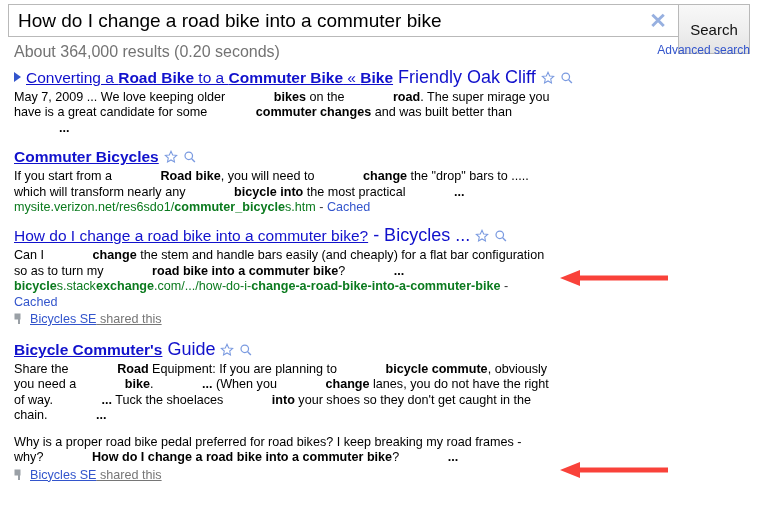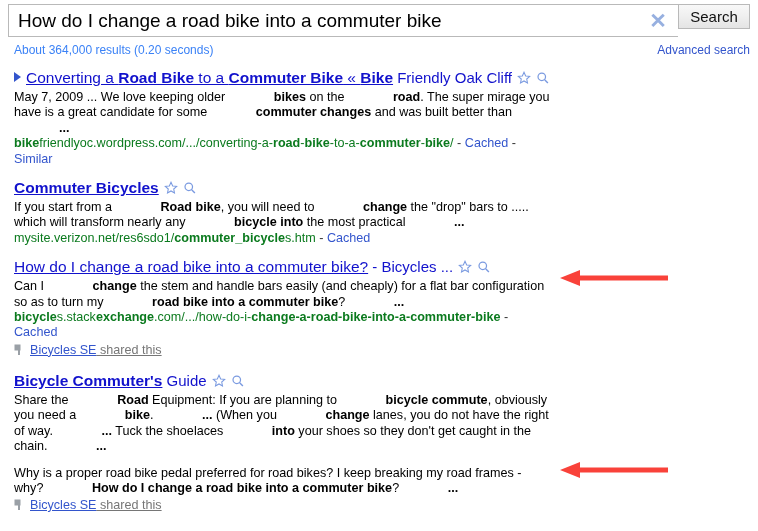--- a/index.html
+++ b/index.html
@@ -62,37 +62,37 @@
   .search-btn {
     width: 72px;
     flex: 0 0 72px;
     border: 1px solid #b9b9b9;
     background: linear-gradient(to bottom, #f8f8f8 0%, #efefef 50%, #e4e4e4 100%);
     font-family: "Liberation Sans", sans-serif;
     font-size: 15px;
     color: #111;
     cursor: pointer;
     box-sizing: border-box;
-    height: 25px;
+    height: 50px;
   }
 
   
   .stats-row {
     position: absolute;
     left: 0;
     top: 41px;
     width: 758px;
     height: 20px;
   }
   .result-stats {
     position: absolute;
     left: 14px;
     top: 2px;
-    font-size: 12px;
-    color: #3b82f6;
+    font-size: 16px;
+    color: #737373;
   }
   .advanced-search {
     position: absolute;
     right: 8px;
     top: 2px;
     font-size: 12px;
     color: #3355cc;
     text-decoration: none;
     cursor: pointer;
     text-align: right;
@@ -125,21 +125,21 @@
     vertical-align: 1px;
   }
   .result-title {
     font-size: 15.5px;
     color: #1111cc;
     text-decoration: underline;
     cursor: pointer;
   }
   .result-title .b { font-weight: bold; }
   .title-tail {
-    font-size: 15px;
+    font-size: 18px;
     color: #1111cc;
     text-decoration: none;
   }
   .icon-star, .icon-mag {
     display: inline-block;
     vertical-align: -2px;
     margin-left: 5px;
     cursor: pointer;
   }
   .snippet {
@@ -204,21 +204,20 @@
 
 <div class="results" id="results-container">
     <div class="result">
       <div class="title-line"><span class="play-bullet"></span><a class="result-title" href="#"><span>Converting a </span><b class="b">Road Bike</b><span> to a </span><b class="b">Commuter Bike</b><span> « </span><b class="b">Bike</b></a><span class="title-tail"> Friendly Oak Cliff</span><span class="icon-star"><svg width="14" height="14" viewBox="0 0 16 16">
             <path d="M8 1.4 L9.9 5.6 L14.5 6.1 L11.1 9.2 L12.0 13.7 L8 11.4 L4.0 13.7 L4.9 9.2 L1.5 6.1 L6.1 5.6 Z" fill="none" stroke="#7a9ae0" stroke-width="1.2"></path>
           </svg></span><span class="icon-mag"><svg width="14" height="14" viewBox="0 0 16 16">
             <circle cx="6.6" cy="6.6" r="4.3" fill="none" stroke="#7a9ae0" stroke-width="1.4"></circle>
             <line x1="9.9" y1="9.9" x2="13.6" y2="13.6" stroke="#7a9ae0" stroke-width="1.6"></line>
           </svg></span></div>
       <div class="snippet"><span>May 7, 2009 ... We love keeping older </span><b>bikes</b><span> on the </span><b>road</b><span>. The super mirage you have is a great candidate for some </span><b>commuter changes</b><span> and was built better than </span><b>...</b></div>
-      <div class="urlline"><b>bike</b><span>friendlyoc.wordpress.com/.../converting-a-</span><b>road</b><span>-</span><b>bike</b><span>-to-a-</span><b>commuter</b><span>-</span><b>bike</b><span>/</span><span class="sep"> - </span><a class="cached" href="#">Cached</a><span class="sep"> - </span><a class="cached" href="#">Similar</a></div>
     </div>
     <div class="result">
       <div class="title-line"><a class="result-title" href="#"><b class="b">Commuter Bicycles</b></a><span class="icon-star"><svg width="14" height="14" viewBox="0 0 16 16">
             <path d="M8 1.4 L9.9 5.6 L14.5 6.1 L11.1 9.2 L12.0 13.7 L8 11.4 L4.0 13.7 L4.9 9.2 L1.5 6.1 L6.1 5.6 Z" fill="none" stroke="#7a9ae0" stroke-width="1.2"></path>
           </svg></span><span class="icon-mag"><svg width="14" height="14" viewBox="0 0 16 16">
             <circle cx="6.6" cy="6.6" r="4.3" fill="none" stroke="#7a9ae0" stroke-width="1.4"></circle>
             <line x1="9.9" y1="9.9" x2="13.6" y2="13.6" stroke="#7a9ae0" stroke-width="1.6"></line>
           </svg></span></div>
       <div class="snippet"><span>If you start from a </span><b>Road bike</b><span>, you will need to </span><b>change</b><span> the "drop" bars to ..... which will transform nearly any </span><b>bicycle into</b><span> the most practical </span><b>...</b></div>
       <div class="urlline"><span>mysite.verizon.net/res6sdo1/</span><b>commuter_bicycle</b><span>s.htm</span><span class="sep"> - </span><a class="cached" href="#">Cached</a></div>

